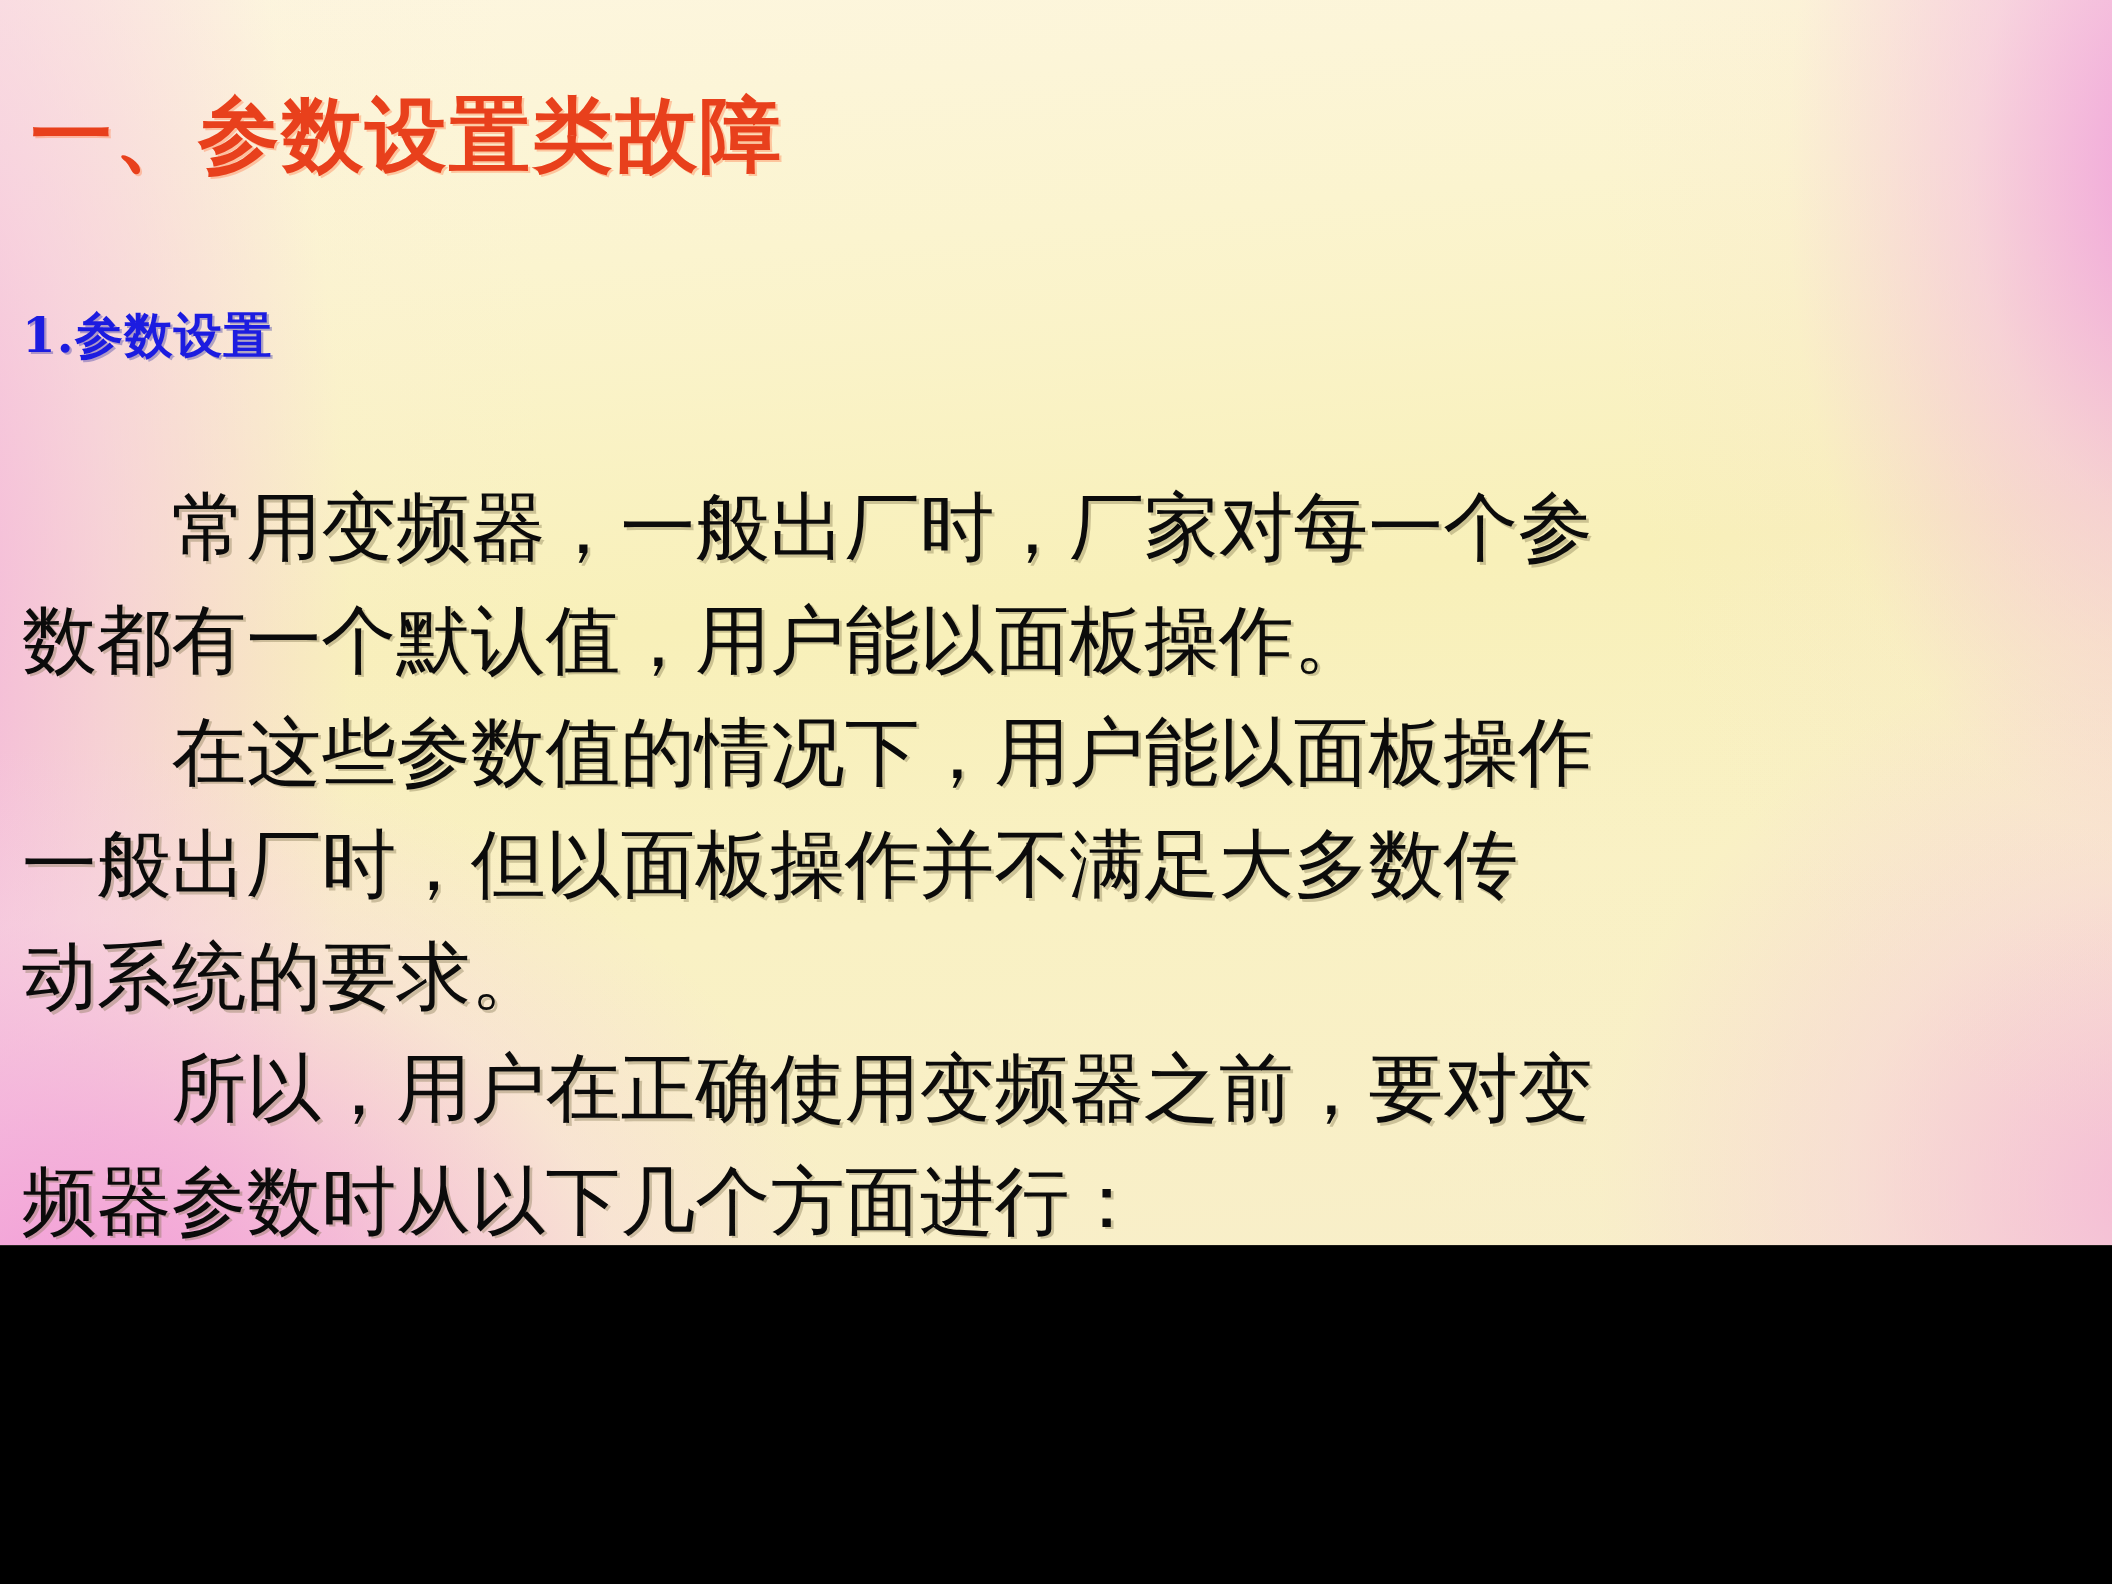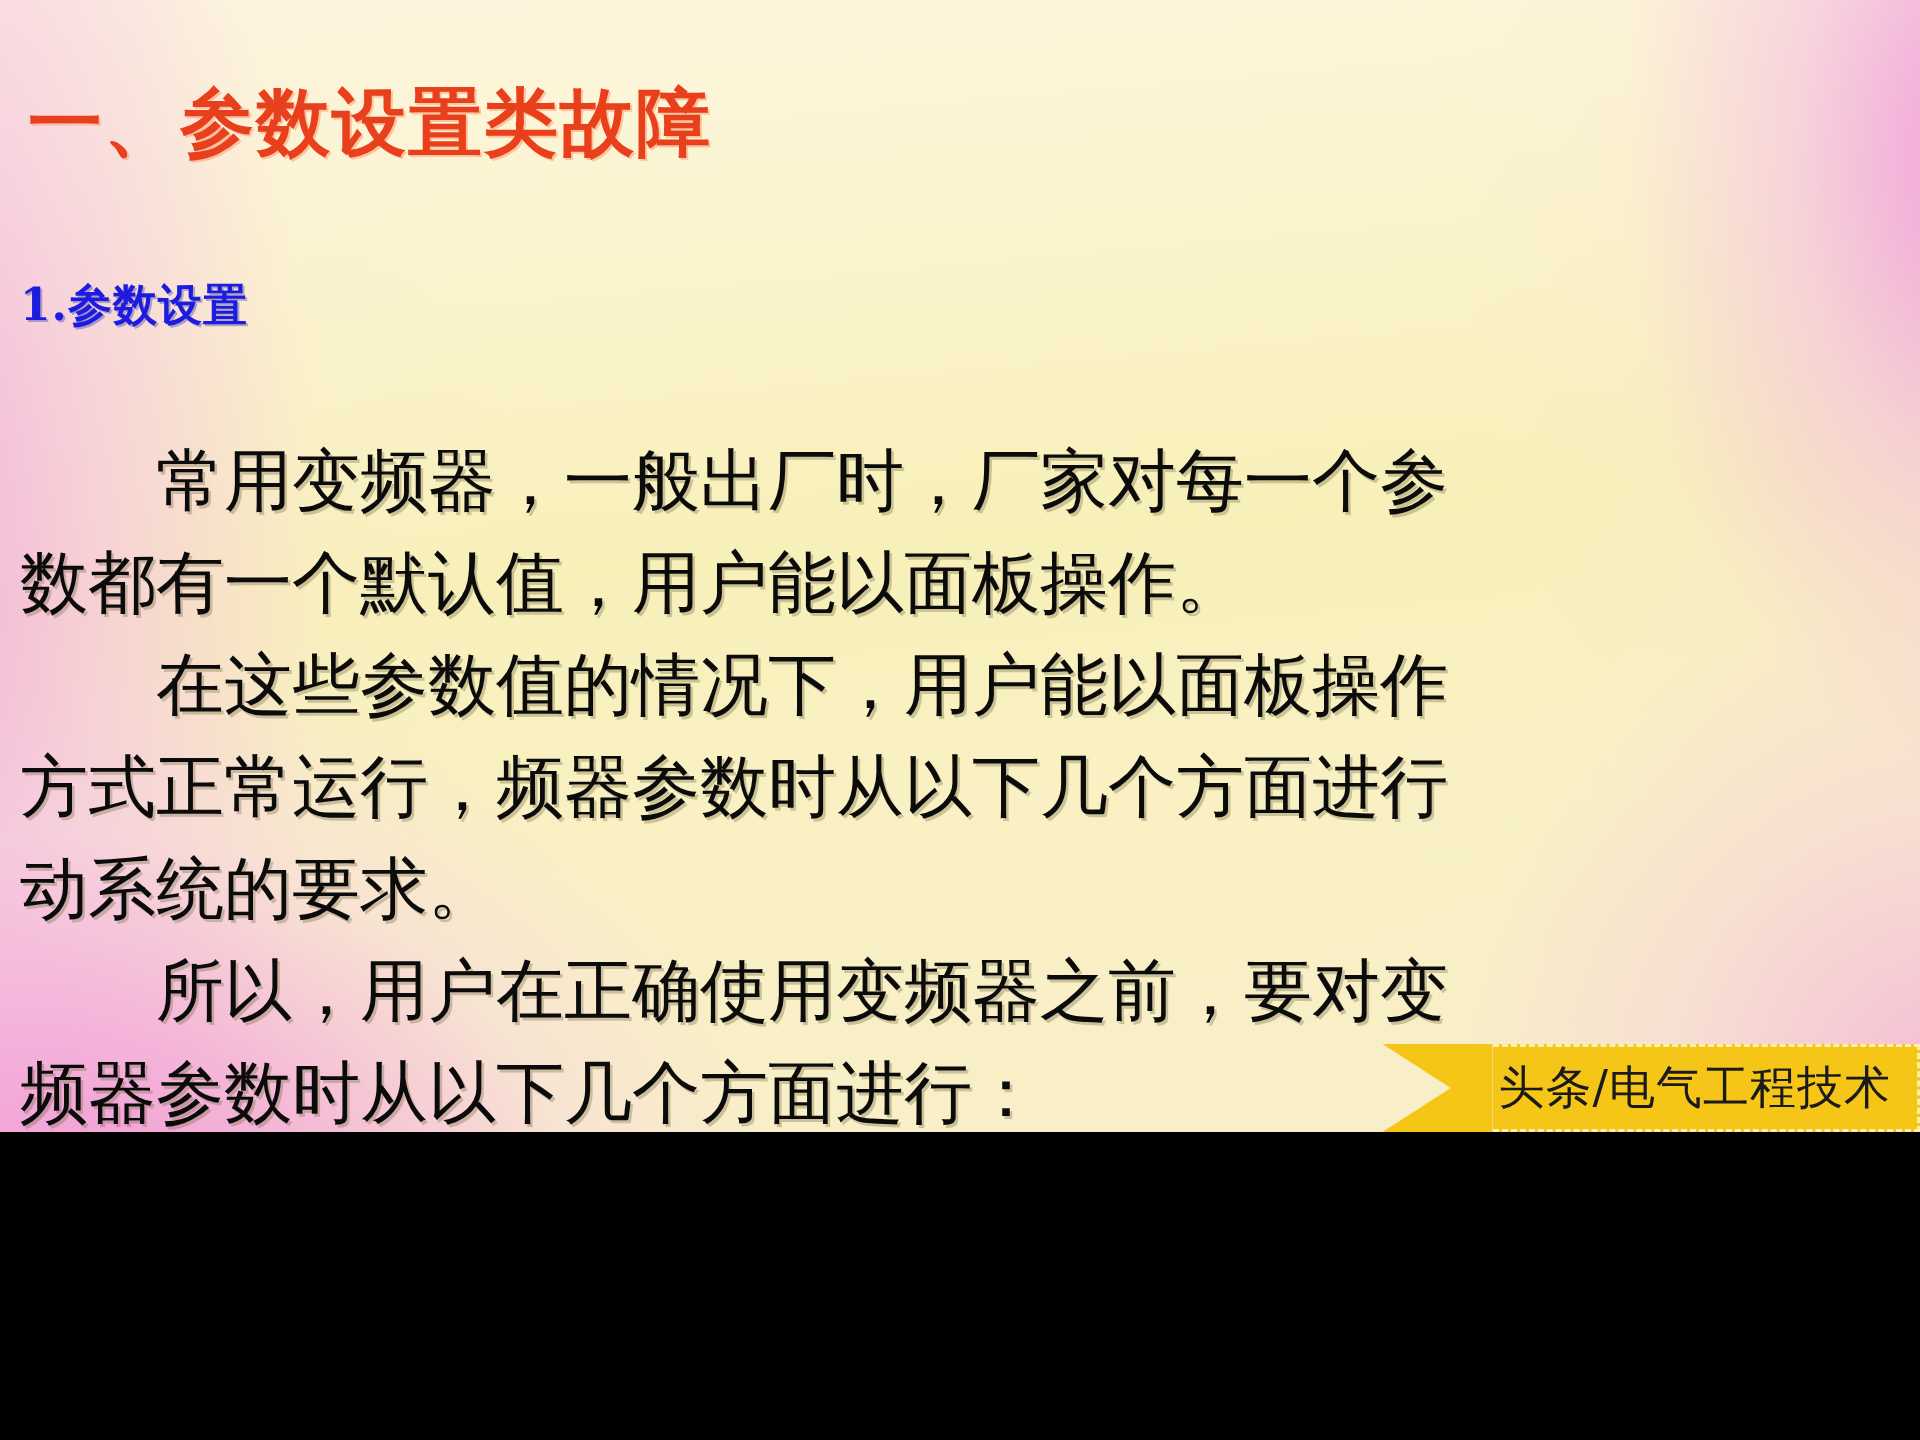--- a/index.html
+++ b/index.html
@@ -112,31 +112,25 @@
 
   <div class="body-block">
 
     <div class="para">
       <span class="ln indent">常用变频器，一般出厂时，厂家对每一个参</span>
       <span class="ln">数都有一个默认值，用户能以面板操作。</span>
     </div>
 
     <div class="para">
       <span class="ln indent">在这些参数值的情况下，用户能以面板操作</span>
-      <span class="ln">方式正常运行，频器参数时从以下几个方面进行</span>
+      <span class="ln">一般出厂时，但以面板操作并不满足大多数传</span>
       <span class="ln">动系统的要求。</span>
     </div>
 
     <div class="para">
       <span class="ln indent">所以，用户在正确使用变频器之前，要对变</span>
       <span class="ln">频器参数时从以下几个方面进行：</span>
     </div>
 
   </div>
 
-  <div class="watermark">
-    <div class="wm-chevron"></div>
-    <div class="wm-body">
-      <span class="wm-text">头条/电气工程技术</span>
-    </div>
-  </div>
 
 </div>
 
 </body></html>

